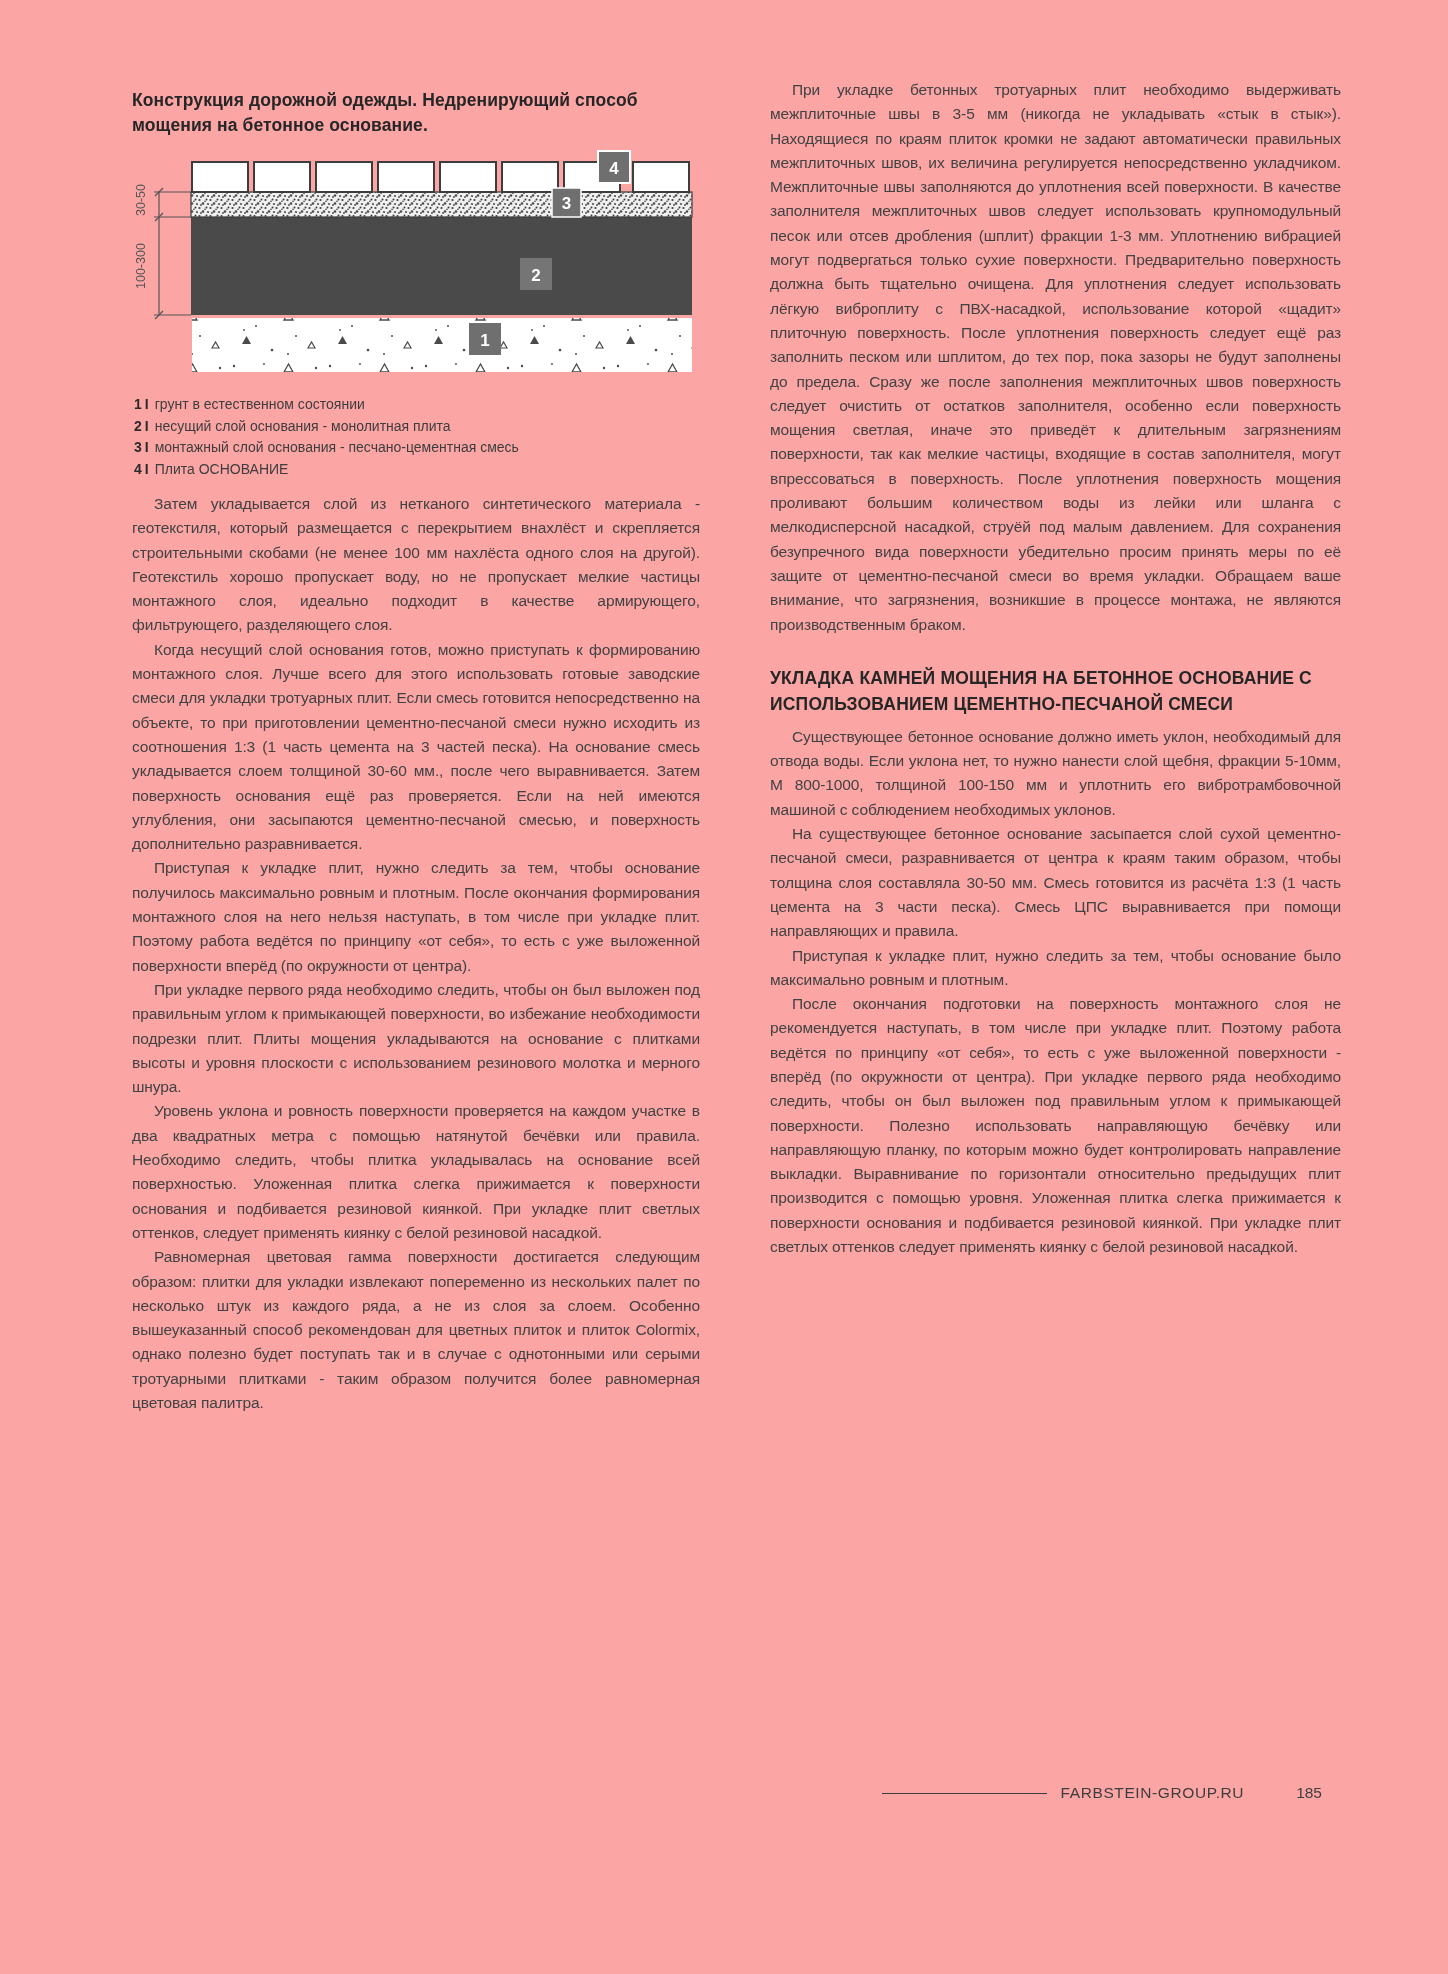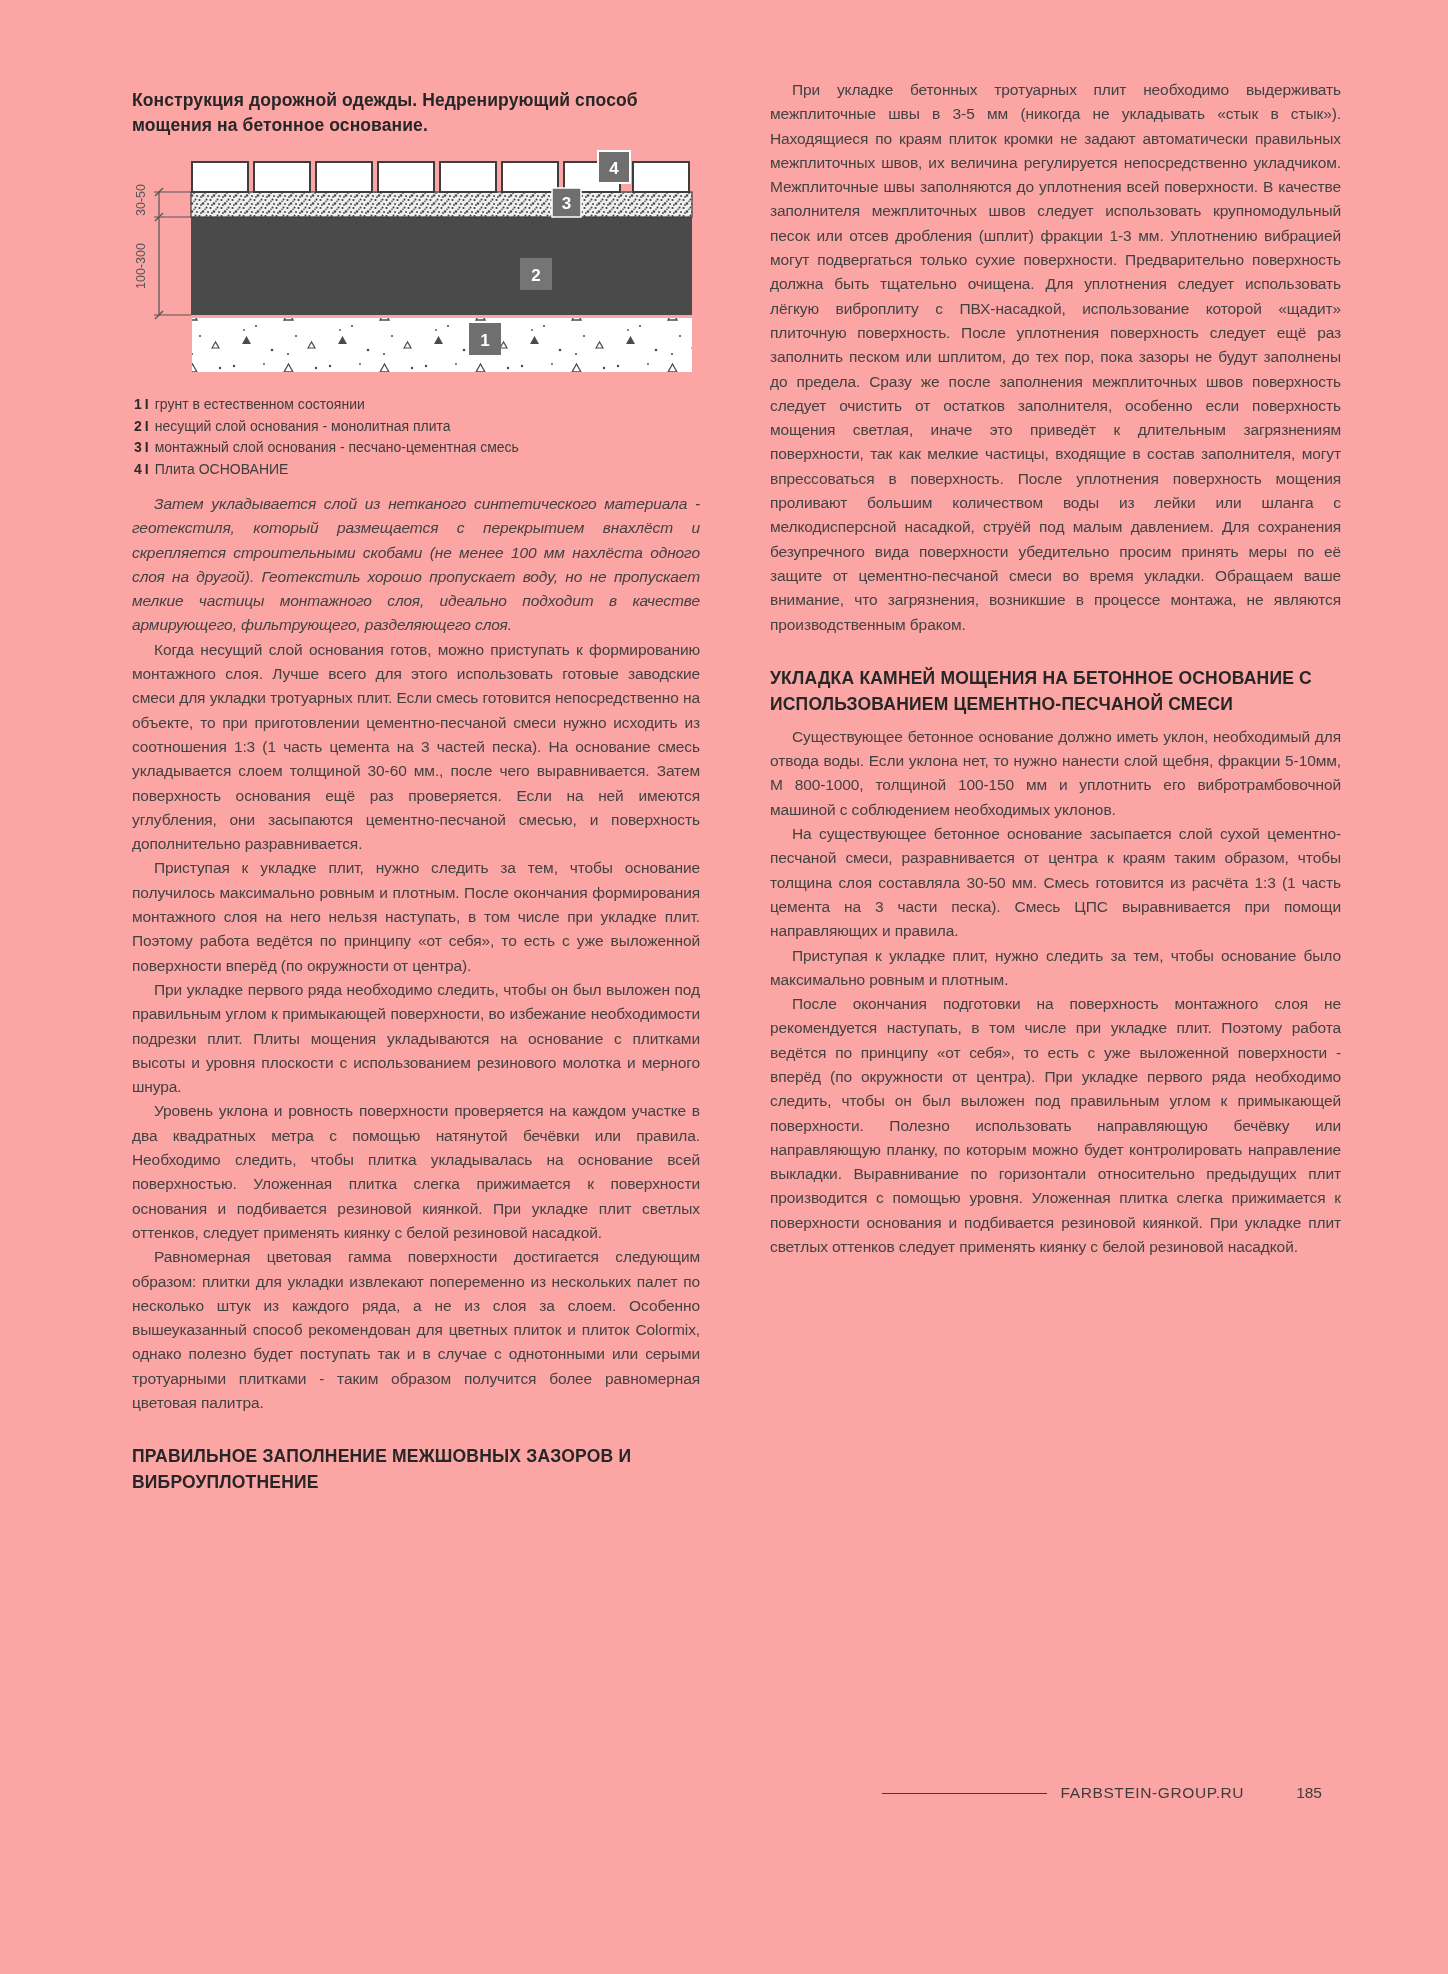--- a/index.html
+++ b/index.html
@@ -20,21 +20,21 @@
   .legend { margin:12px 0 12px 2px; }
   .legend-row { font-size:14px; line-height:21.5px; color:#3d3d3d; }
   .legend-num { font-weight:bold; color:#2b2b2b; }
   .legend-sep { font-weight:bold; color:#2b2b2b; margin:0 6px 0 3px; }
 
   .para {
     font-size:15.5px; line-height:24.3px; color:#424242;
     text-align:justify; text-indent:22px; margin:0;
     letter-spacing:-0.1px; hyphens:auto; -webkit-hyphens:auto;
   }
-  .para.first { margin-top:4px;font-style:italic; }
+  .para.first { margin-top:4px; }
 
   .section-heading {
     font-size:17.5px; font-weight:bold; line-height:26px; color:#262626;
     letter-spacing:0.2px; margin:28px 0 8px 0; text-align:left;
   }
 
   .footer {
     position:absolute; top:1784px; left:770px; width:552px;
     display:flex; align-items:center; justify-content:flex-end;
   }
@@ -133,21 +133,20 @@
       <div class="legend-row"><span class="legend-num">4</span><span class="legend-sep">I</span><span>Плита ОСНОВАНИЕ</span></div>
     </div>
 
     <p class="para first">Затем укладывается слой из нетканого синтетического материала - геотекстиля, который размещается с перекрытием внахлёст и скрепляется строительными скобами (не менее 100 мм нахлёста одного слоя на другой). Геотекстиль хорошо пропускает воду, но не пропускает мелкие частицы монтажного слоя, идеально подходит в качестве армирующего, фильтрующего, разделяющего слоя.</p>
     <p class="para">Когда несущий слой основания готов, можно приступать к формированию монтажного слоя. Лучше всего для этого использовать готовые заводские смеси для укладки тротуарных плит. Если смесь готовится непосредственно на объекте, то при приготовлении цементно-песчаной смеси нужно исходить из соотношения 1:3 (1 часть цемента на 3 частей песка). На основание смесь укладывается слоем толщиной 30-60 мм., после чего выравнивается. Затем поверхность основания ещё раз проверяется. Если на ней имеются углубления, они засыпаются цементно-песчаной смесью, и поверхность дополнительно разравнивается.</p>
     <p class="para">Приступая к укладке плит, нужно следить за тем, чтобы основание получилось максимально ровным и плотным. После окончания формирования монтажного слоя на него нельзя наступать, в том числе при укладке плит. Поэтому работа ведётся по принципу «от себя», то есть с уже выложенной поверхности вперёд (по окружности от центра).</p>
     <p class="para">При укладке первого ряда необходимо следить, чтобы он был выложен под правильным углом к примыкающей поверхности, во избежание необходимости подрезки плит. Плиты мощения укладываются на основание с плитками высоты и уровня плоскости с использованием резинового молотка и мерного шнура.</p>
     <p class="para">Уровень уклона и ровность поверхности проверяется на каждом участке в два квадратных метра с помощью натянутой бечёвки или правила. Необходимо следить, чтобы плитка укладывалась на основание всей поверхностью. Уложенная плитка слегка прижимается к поверхности основания и подбивается резиновой киянкой. При укладке плит светлых оттенков, следует применять киянку с белой резиновой насадкой.</p>
     <p class="para">Равномерная цветовая гамма поверхности достигается следующим образом: плитки для укладки извлекают попеременно из нескольких палет по несколько штук из каждого ряда, а не из слоя за слоем. Особенно вышеуказанный способ рекомендован для цветных плиток и плиток Colormix, однако полезно будет поступать так и в случае с однотонными или серыми тротуарными плитками - таким образом получится более равномерная цветовая палитра.</p>
 
-    <p class="section-heading">ПРАВИЛЬНОЕ ЗАПОЛНЕНИЕ МЕЖШОВНЫХ ЗАЗОРОВ И ВИБРОУПЛОТНЕНИЕ</p>
   </div>
 
   <div class="col col-right">
     <p class="para">При укладке бетонных тротуарных плит необходимо выдерживать межплиточные швы в 3-5 мм (никогда не укладывать «стык в стык»). Находящиеся по краям плиток кромки не задают автоматически правильных межплиточных швов, их величина регулируется непосредственно укладчиком. Межплиточные швы заполняются до уплотнения всей поверхности. В качестве заполнителя межплиточных швов следует использовать крупномодульный песок или отсев дробления (шплит) фракции 1-3 мм. Уплотнению вибрацией могут подвергаться только сухие поверхности. Предварительно поверхность должна быть тщательно очищена. Для уплотнения следует использовать лёгкую виброплиту с ПВХ-насадкой, использование которой «щадит» плиточную поверхность. После уплотнения поверхность следует ещё раз заполнить песком или шплитом, до тех пор, пока зазоры не будут заполнены до предела. Сразу же после заполнения межплиточных швов поверхность следует очистить от остатков заполнителя, особенно если поверхность мощения светлая, иначе это приведёт к длительным загрязнениям поверхности, так как мелкие частицы, входящие в состав заполнителя, могут впрессоваться в поверхность. После уплотнения поверхность мощения проливают большим количеством воды из лейки или шланга с мелкодисперсной насадкой, струёй под малым давлением. Для сохранения безупречного вида поверхности убедительно просим принять меры по её защите от цементно-песчаной смеси во время укладки. Обращаем ваше внимание, что загрязнения, возникшие в процессе монтажа, не являются производственным браком.</p>
 
     <p class="section-heading">УКЛАДКА КАМНЕЙ МОЩЕНИЯ НА БЕТОННОЕ ОСНОВАНИЕ С ИСПОЛЬЗОВАНИЕМ ЦЕМЕНТНО-ПЕСЧАНОЙ СМЕСИ</p>
 
     <p class="para">Существующее бетонное основание должно иметь уклон, необходимый для отвода воды. Если уклона нет, то нужно нанести слой щебня, фракции 5-10мм, М 800-1000, толщиной 100-150 мм и уплотнить его вибротрамбовочной машиной с соблюдением необходимых уклонов.</p>
     <p class="para">На существующее бетонное основание засыпается слой сухой цементно-песчаной смеси, разравнивается от центра к краям таким образом, чтобы толщина слоя составляла 30-50 мм. Смесь готовится из расчёта 1:3 (1 часть цемента на 3 части песка). Смесь ЦПС выравнивается при помощи направляющих и правила.</p>
     <p class="para">Приступая к укладке плит, нужно следить за тем, чтобы основание было максимально ровным и плотным.</p>

